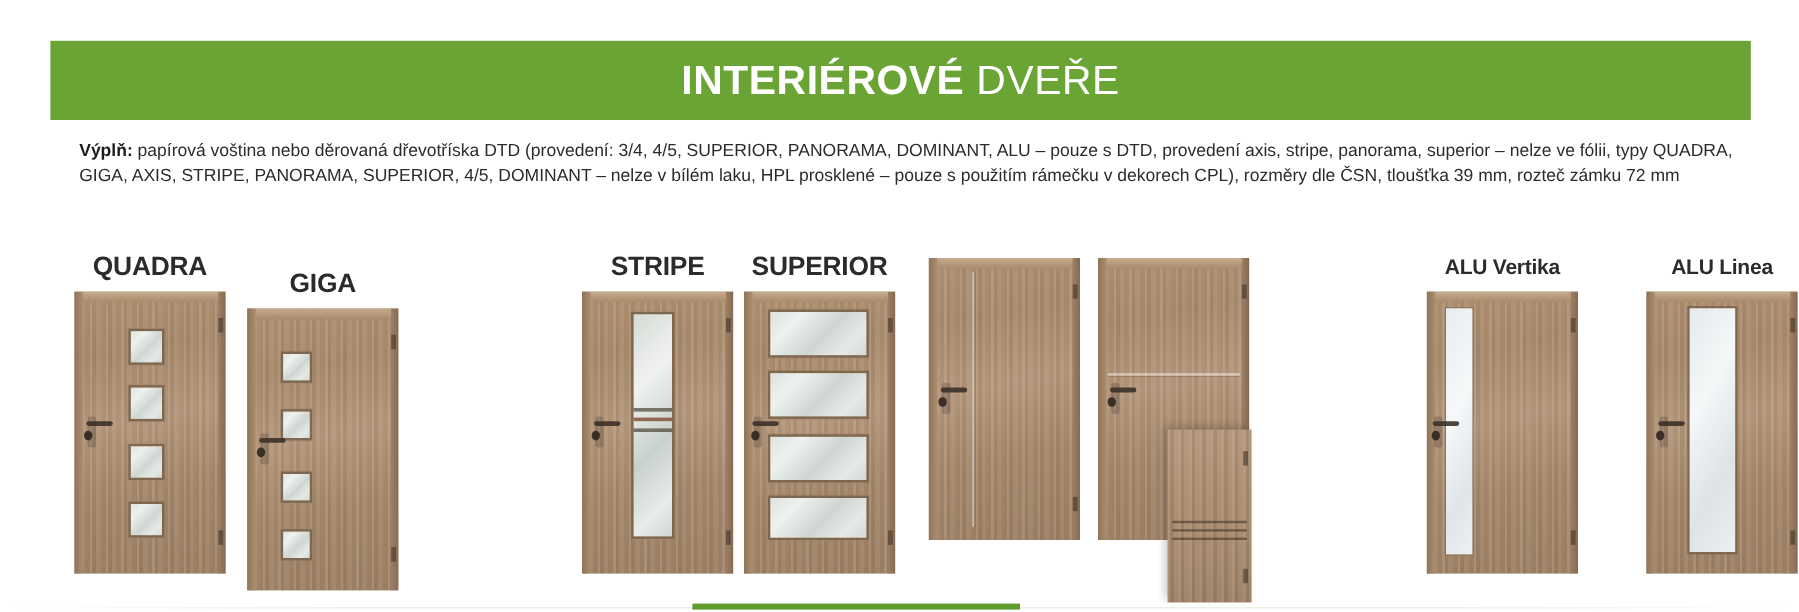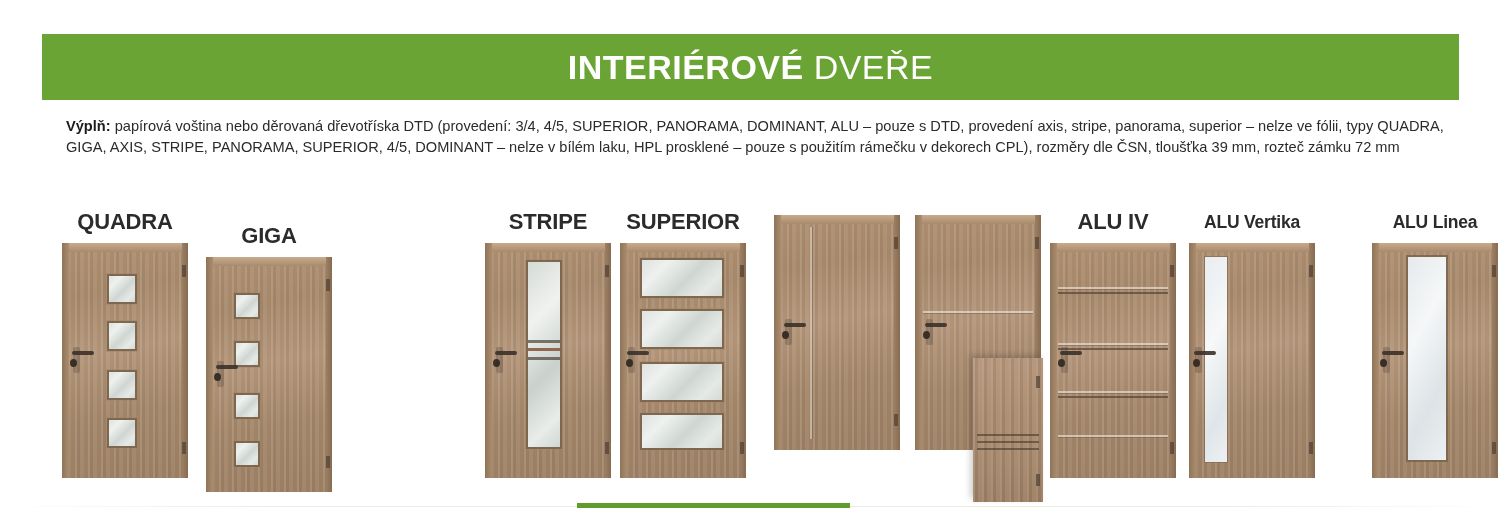--- a/index.html
+++ b/index.html
@@ -222,40 +222,20 @@
         <div class="jamb-r"></div>
         <div class="hinge t"></div>
         <div class="hinge b"></div>
         <div class="alu-h" style="left:8px;right:8px;top:96px;"></div>
         <div class="plate"></div>
         <div class="handle"></div>
         <div class="knob"></div>
       </div>
     </div>
 
-    <div class="door-cell" style="left:1050px;">
-      <div class="door-label">ALU IV</div>
-      <div class="door">
-        <div class="rail-top"></div>
-        <div class="jamb-l"></div>
-        <div class="jamb-r"></div>
-        <div class="hinge t"></div>
-        <div class="hinge b"></div>
-        <div class="alu-h" style="left:8px;right:8px;top:44px;"></div>
-        <div class="alu-h dark" style="left:8px;right:8px;top:49px;"></div>
-        <div class="alu-h" style="left:8px;right:8px;top:100px;"></div>
-        <div class="alu-h dark" style="left:8px;right:8px;top:105px;"></div>
-        <div class="alu-h" style="left:8px;right:8px;top:148px;"></div>
-        <div class="alu-h dark" style="left:8px;right:8px;top:153px;"></div>
-        <div class="alu-h" style="left:8px;right:8px;top:192px;"></div>
-        <div class="plate"></div>
-        <div class="handle"></div>
-        <div class="knob"></div>
-      </div>
-    </div>
 
     <div class="door-cell small" style="left:1189px;">
       <div class="door-label small">ALU Vertika</div>
       <div class="door">
         <div class="rail-top"></div>
         <div class="jamb-l"></div>
         <div class="jamb-r"></div>
         <div class="hinge t"></div>
         <div class="hinge b"></div>
         <div class="glass" style="left:16px;top:14px;width:22px;height:205px;box-shadow:0 0 0 1px rgba(130,106,82,.7);background:linear-gradient(120deg,#e9edf0,#f6f8f9 40%,#dfe5e9 75%,#eef1f3);"></div>

